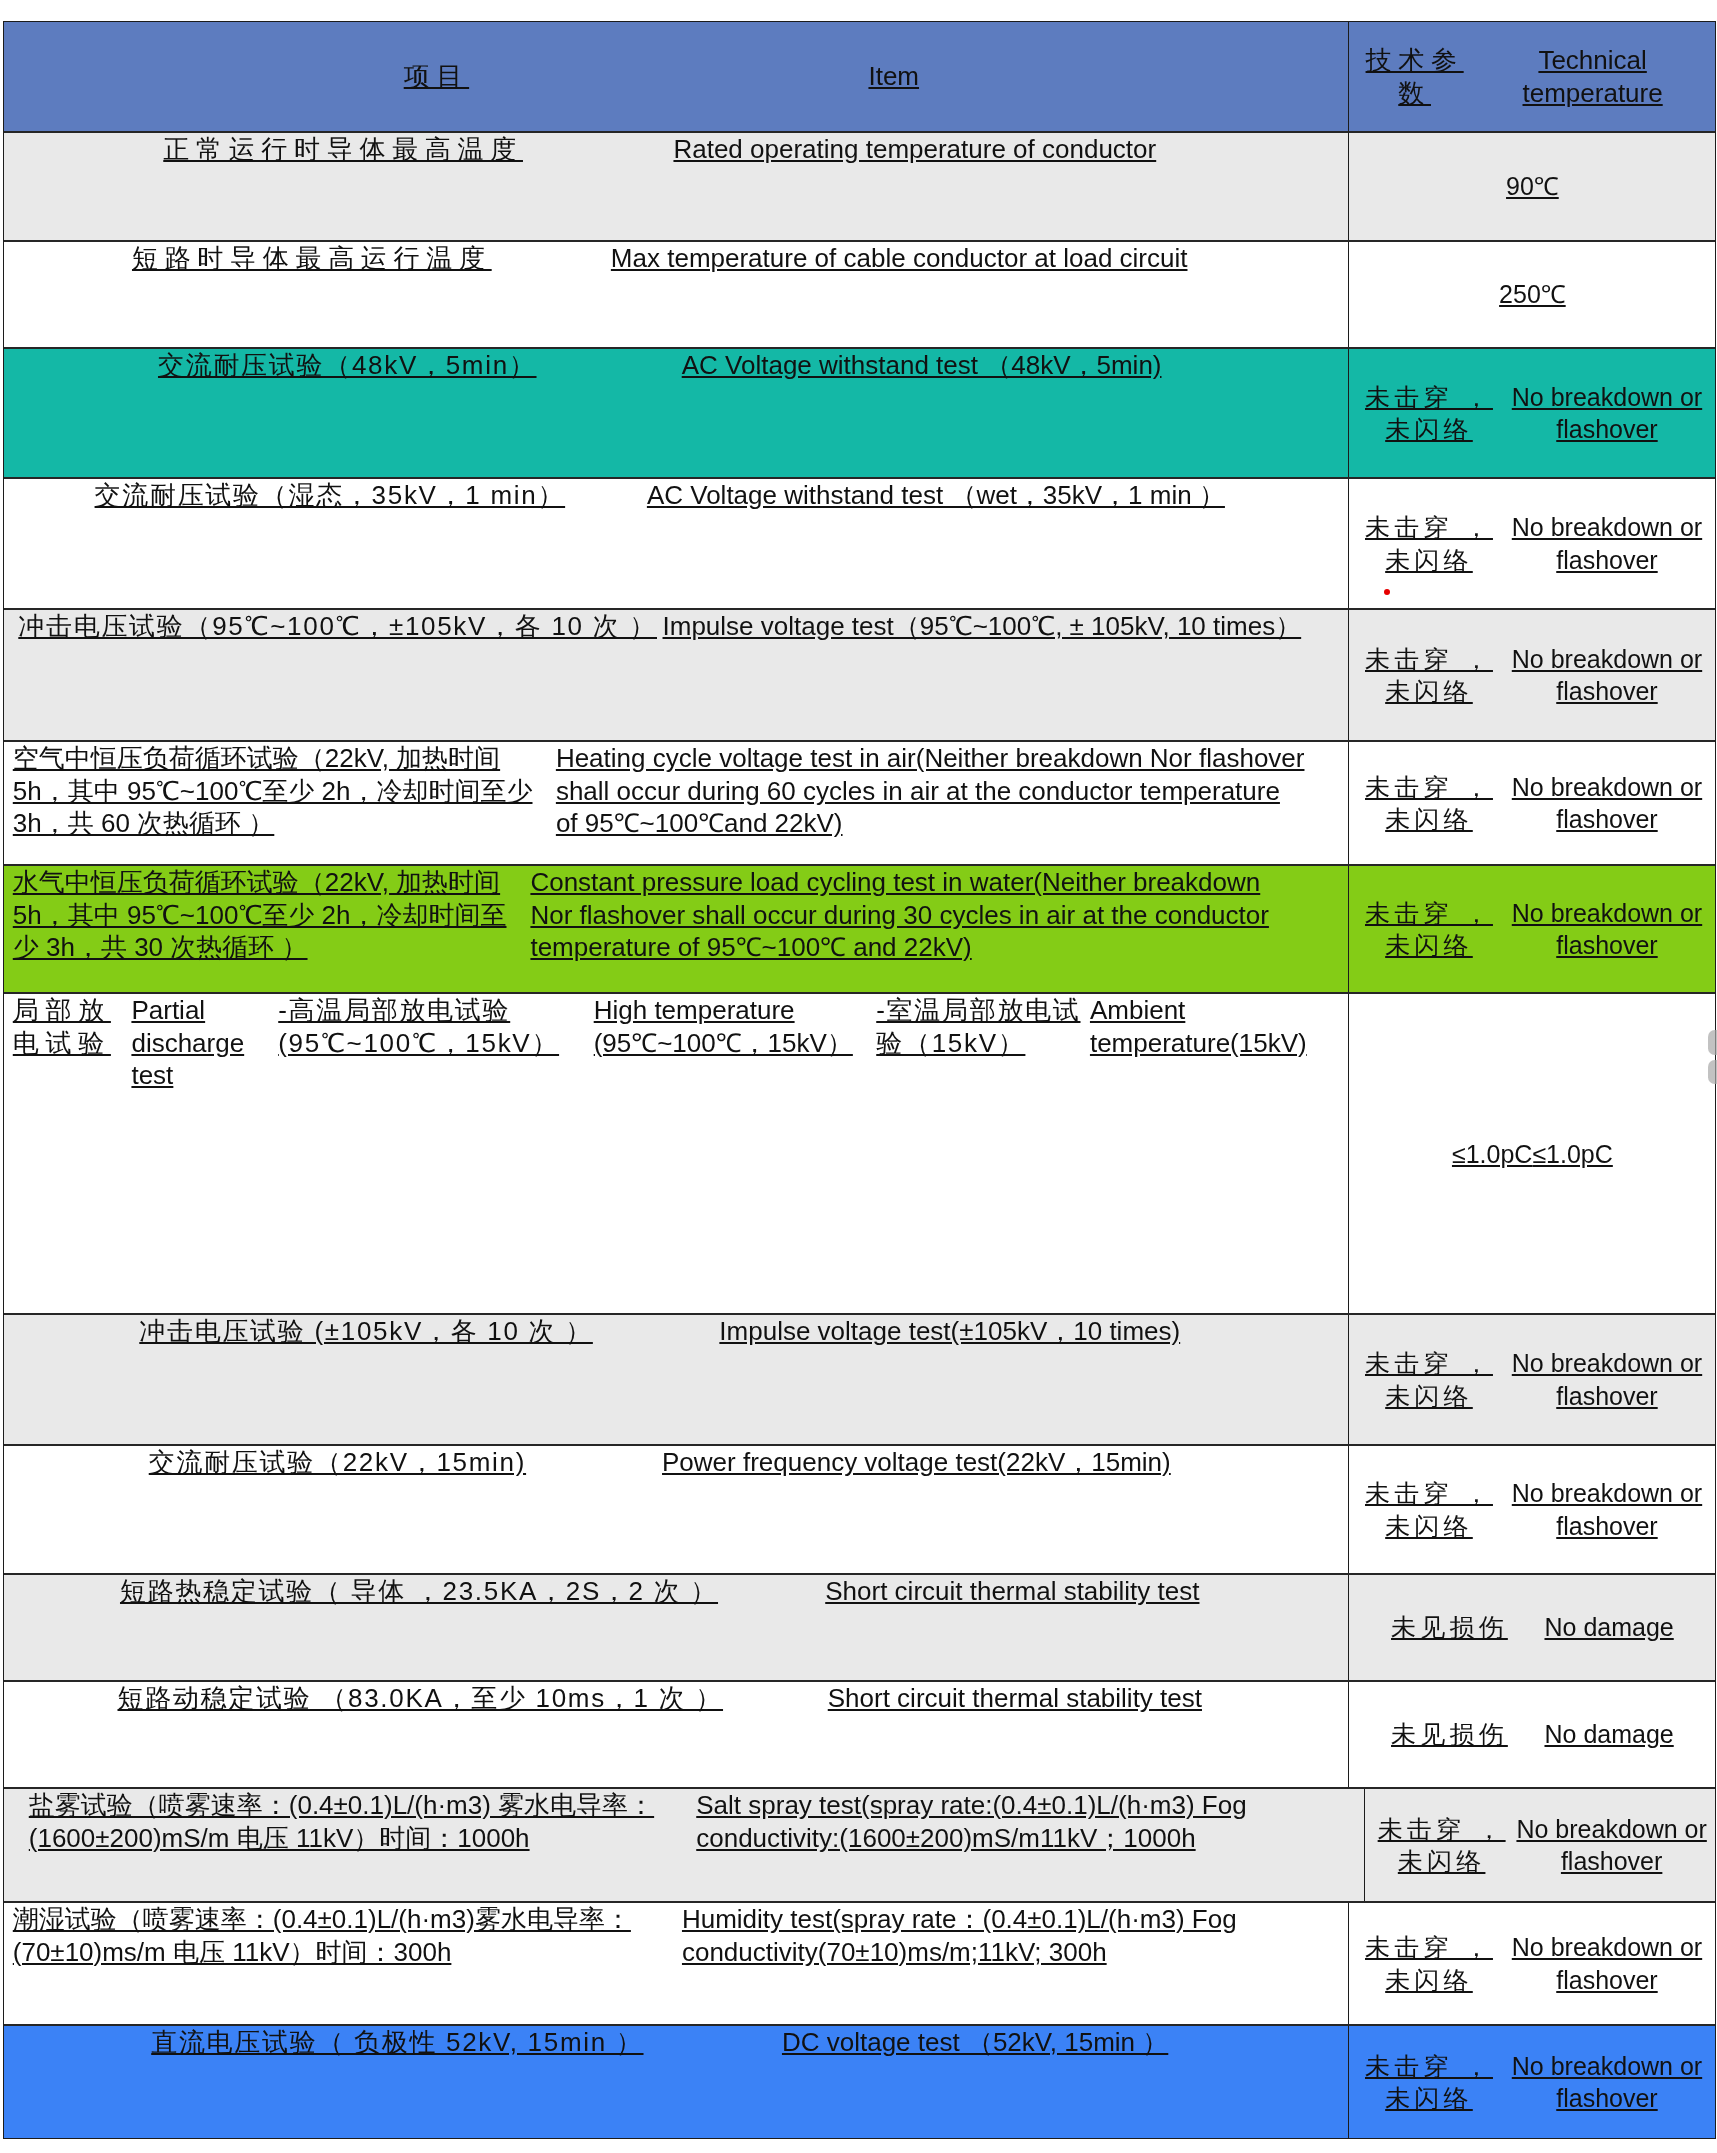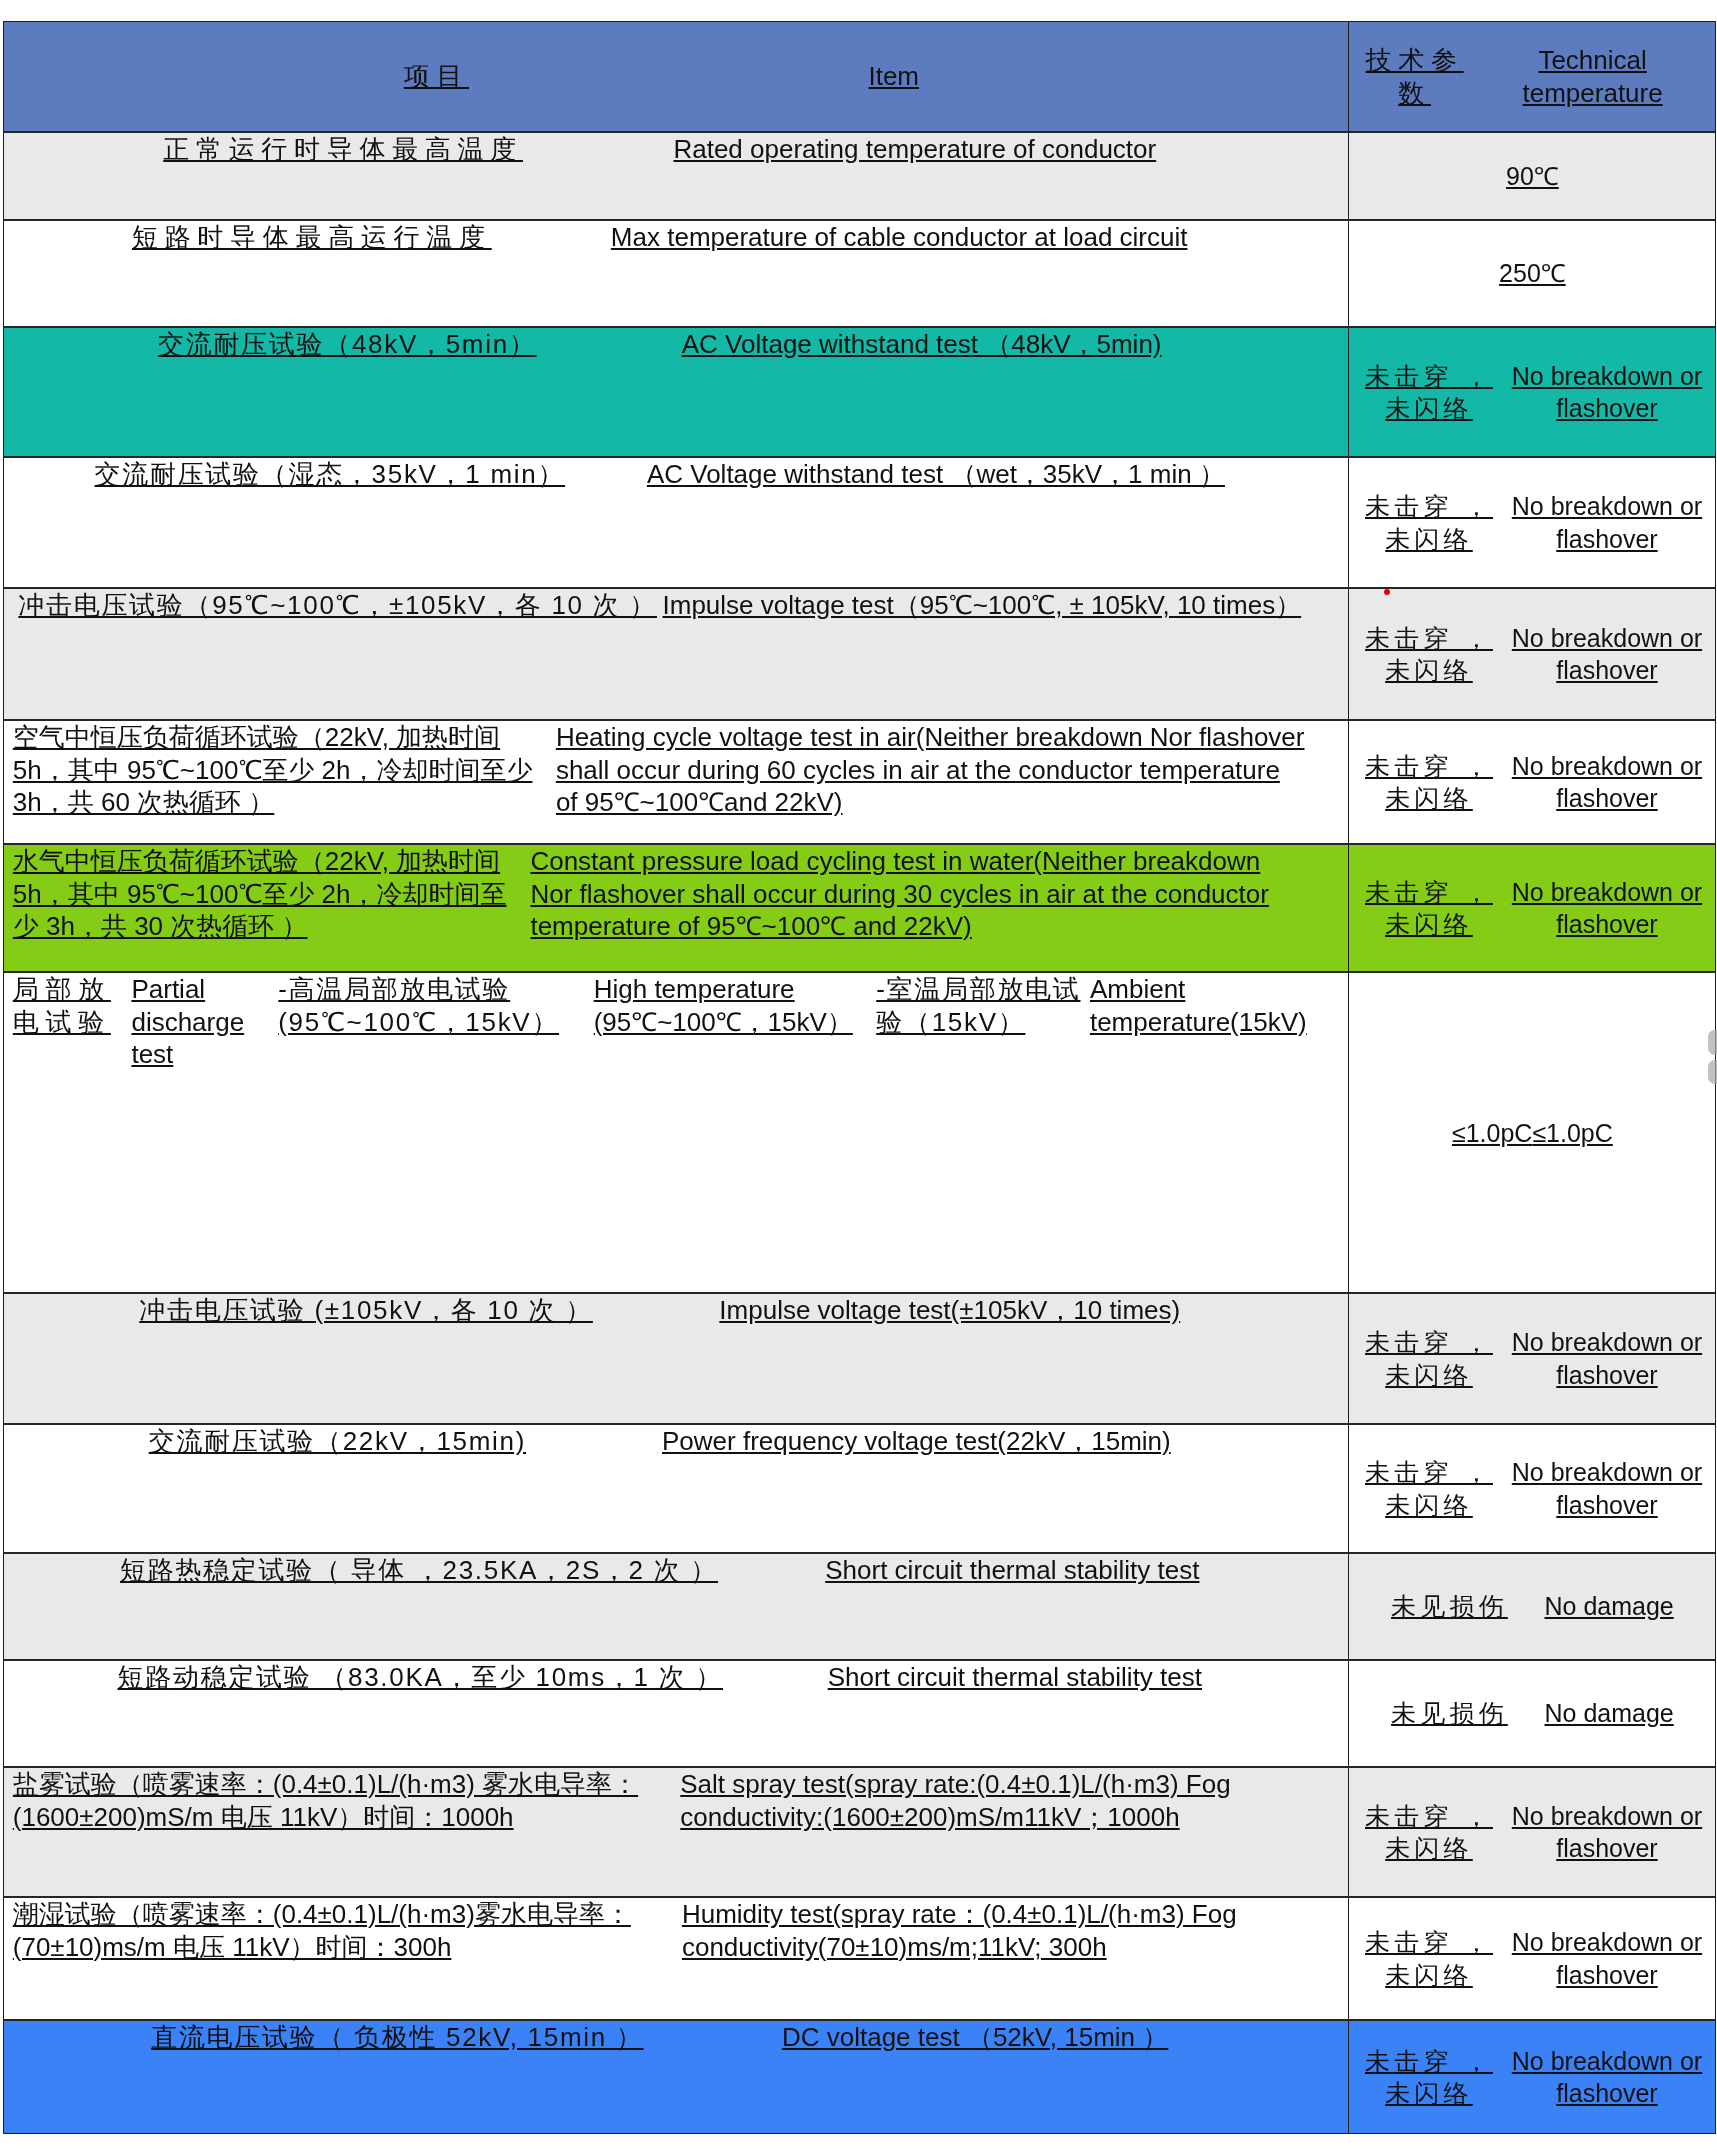--- a/index.html
+++ b/index.html
@@ -57,21 +57,21 @@
       <div class="cell item">
         <div class="ln cn">项目</div>
         <div class="ln en">Item</div>
       </div>
       <div class="cell value">
         <div class="ln cn">技术参数</div>
         <div class="ln en">Technical temperature</div>
       </div>
     </div>
 
-    <div class="row g" style="height: 88px; background: rgb(233, 233, 233);">
+    <div class="row g" style="height: 109px; background: rgb(233, 233, 233);">
       <div class="cell item">
         <div class="ln cn">正常运行时导体最高温度</div>
         <div class="ln en">Rated operating temperature of conductor</div>
       </div>
       <div class="cell value">
         <div class="vln">90℃</div>
       </div>
     </div>
 
     <div class="row" style="height:107px">
@@ -191,21 +191,21 @@
       <div class="cell item">
         <div class="ln mix">短路动稳定试验 （83.0KA，至少 10ms，1 次 ）</div>
         <div class="ln en">Short circuit thermal stability test</div>
       </div>
       <div class="cell value">
         <div class="vln vcn">未见损伤</div>
         <div class="vln">No damage</div>
       </div>
     </div>
 
-    <div class="row g" style="height: 130px; background: rgb(233, 233, 233);">
+    <div class="row g" style="height: 114px; background: rgb(233, 233, 233); padding-left: 16px;">
       <div class="cell item">
         <div class="ln mix0">盐雾试验（喷雾速率：(0.4±0.1)L/(h·m3) 雾水电导率：(1600±200)mS/m 电压 11kV）时间：1000h</div>
         <div class="ln en">Salt spray test(spray rate:(0.4±0.1)L/(h·m3) Fog conductivity:(1600±200)mS/m11kV；1000h</div>
       </div>
       <div class="cell value">
         <div class="vln vcn">未击穿 ，未闪络</div>
         <div class="vln">No breakdown or flashover</div>
       </div>
     </div>
 

